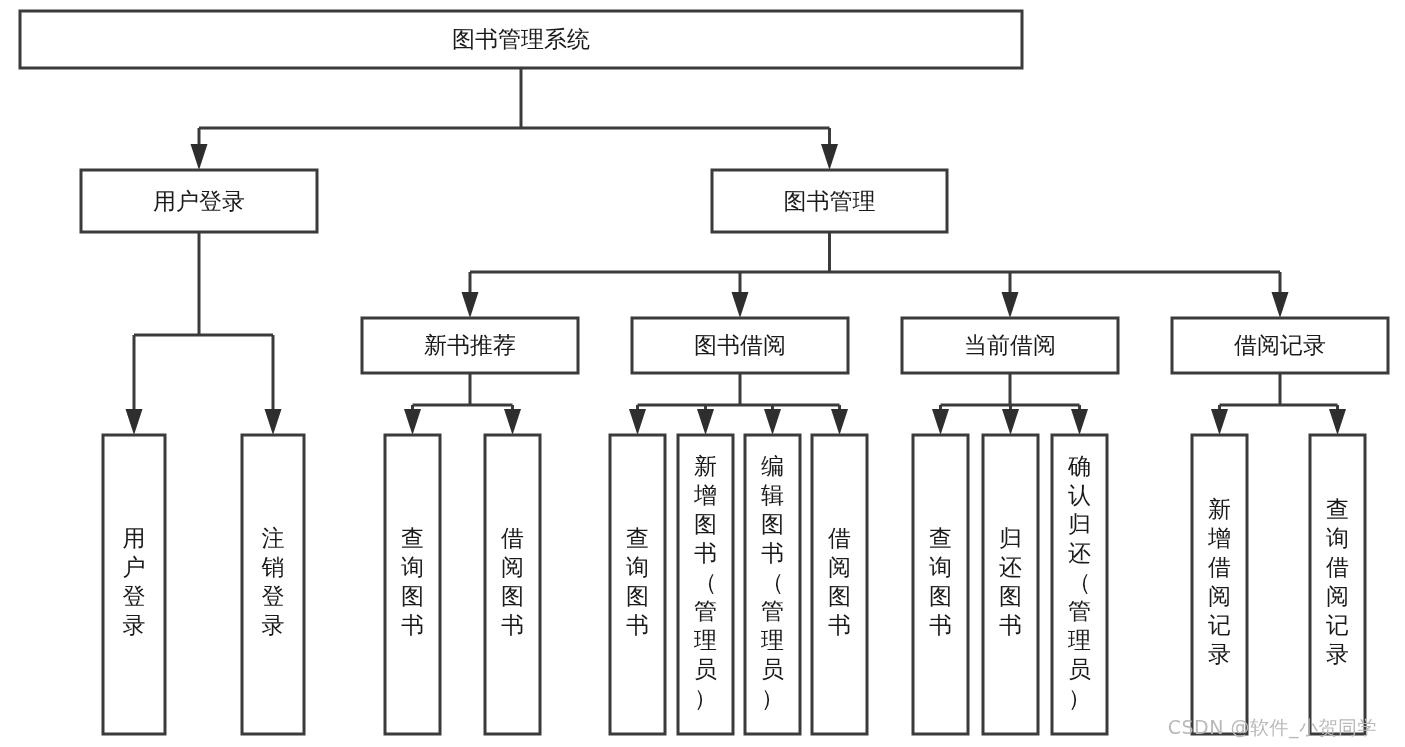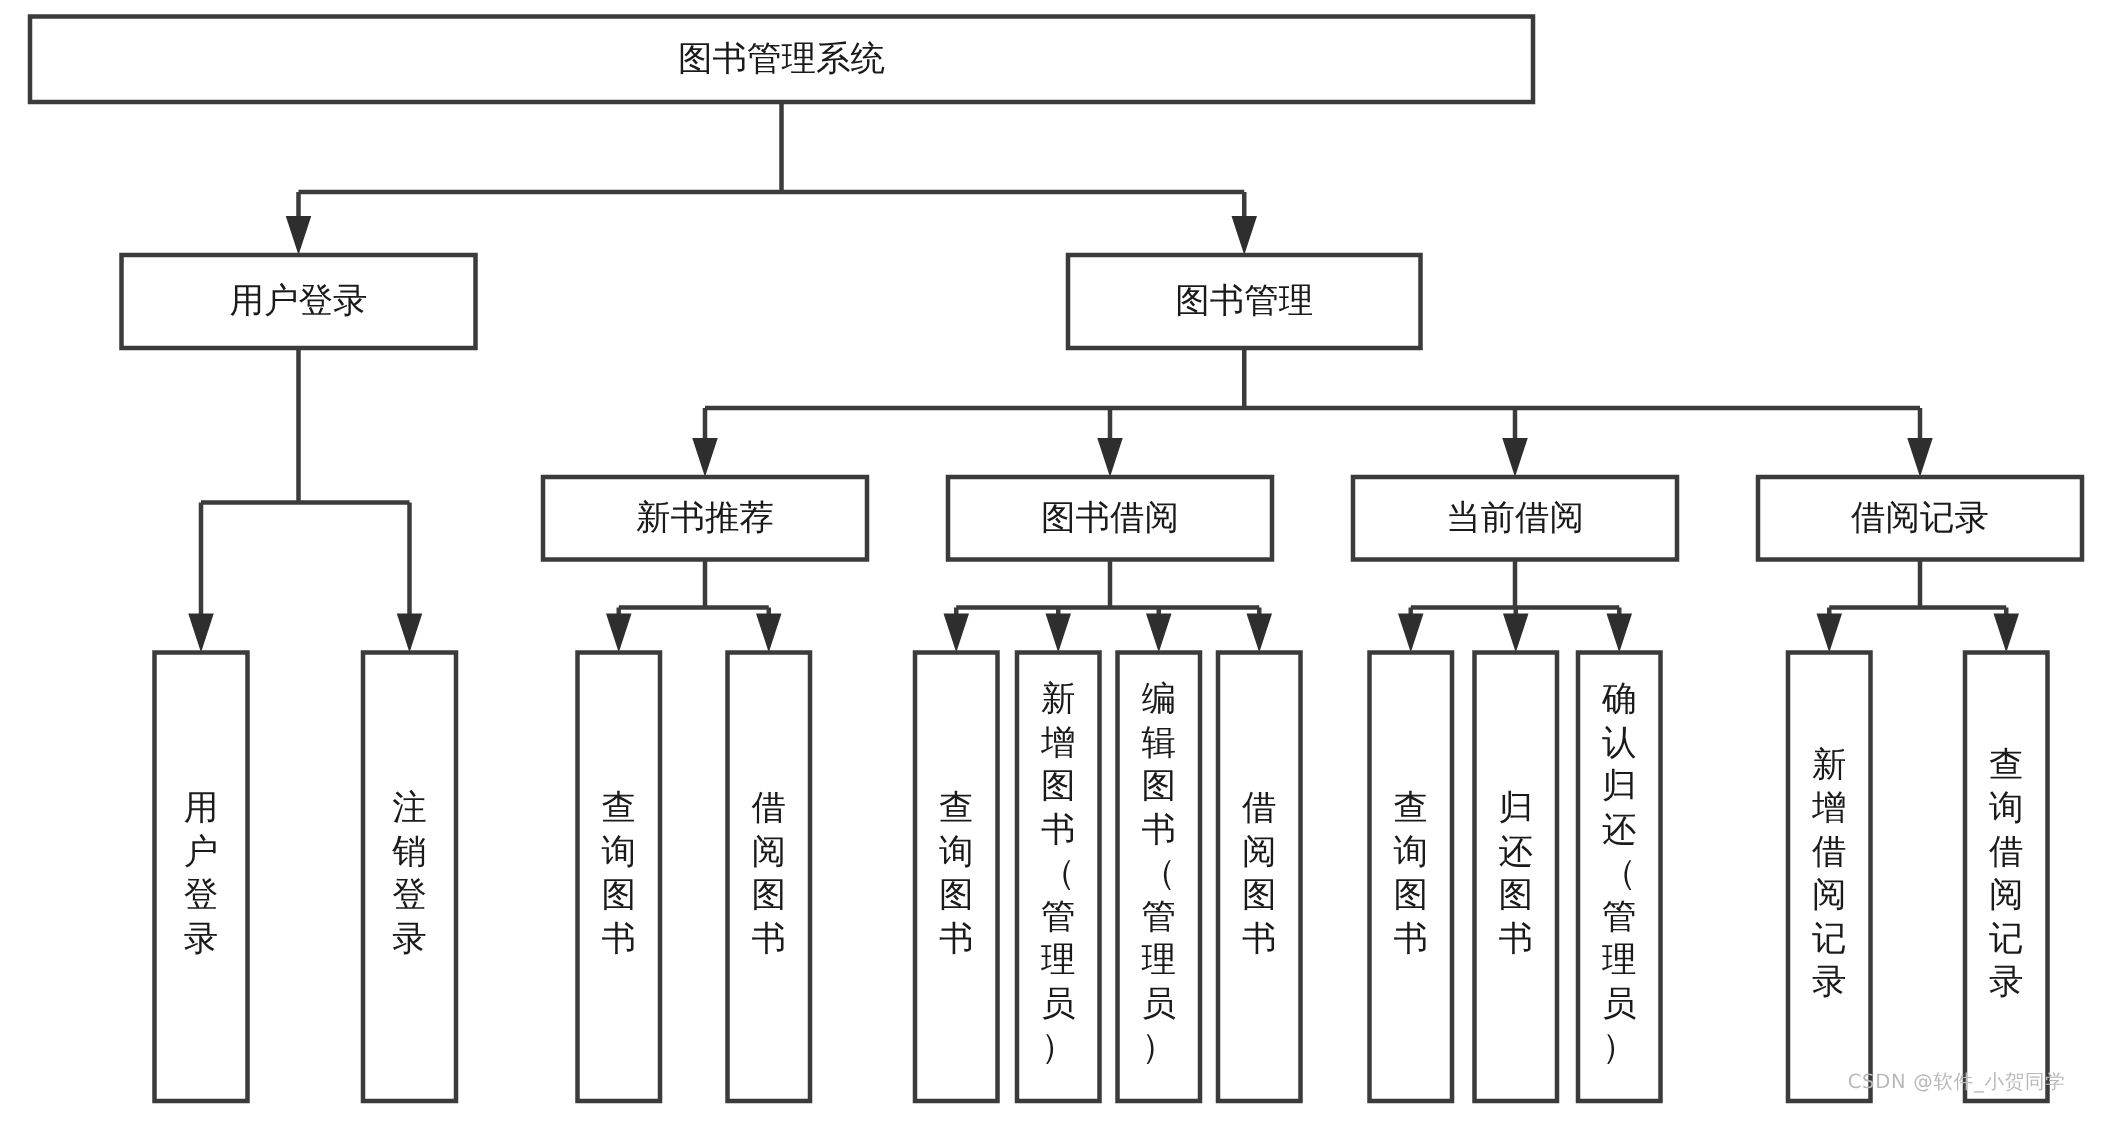--- a/index.html
+++ b/index.html
@@ -50,23 +50,23 @@
   }
   .node-label-vertical {
     fill: #1a1a1a;
     font-family: "DejaVu Sans", "Liberation Sans", sans-serif;
     font-size: 23px;
     text-anchor: middle;
   }
   .watermark {
     position: absolute;
     right: 12px;
-    bottom: 17px;
+    bottom: 6px;
     color: #b9b9b9;
-    font-size: 13px;
+    font-size: 19px;
     font-family: "DejaVu Sans", "Liberation Sans", sans-serif;
     letter-spacing: 0.5px;
     white-space: nowrap;
     pointer-events: none;
   }
 </style>
 </head>
 <body>
 
 <div id="diagram-root">

